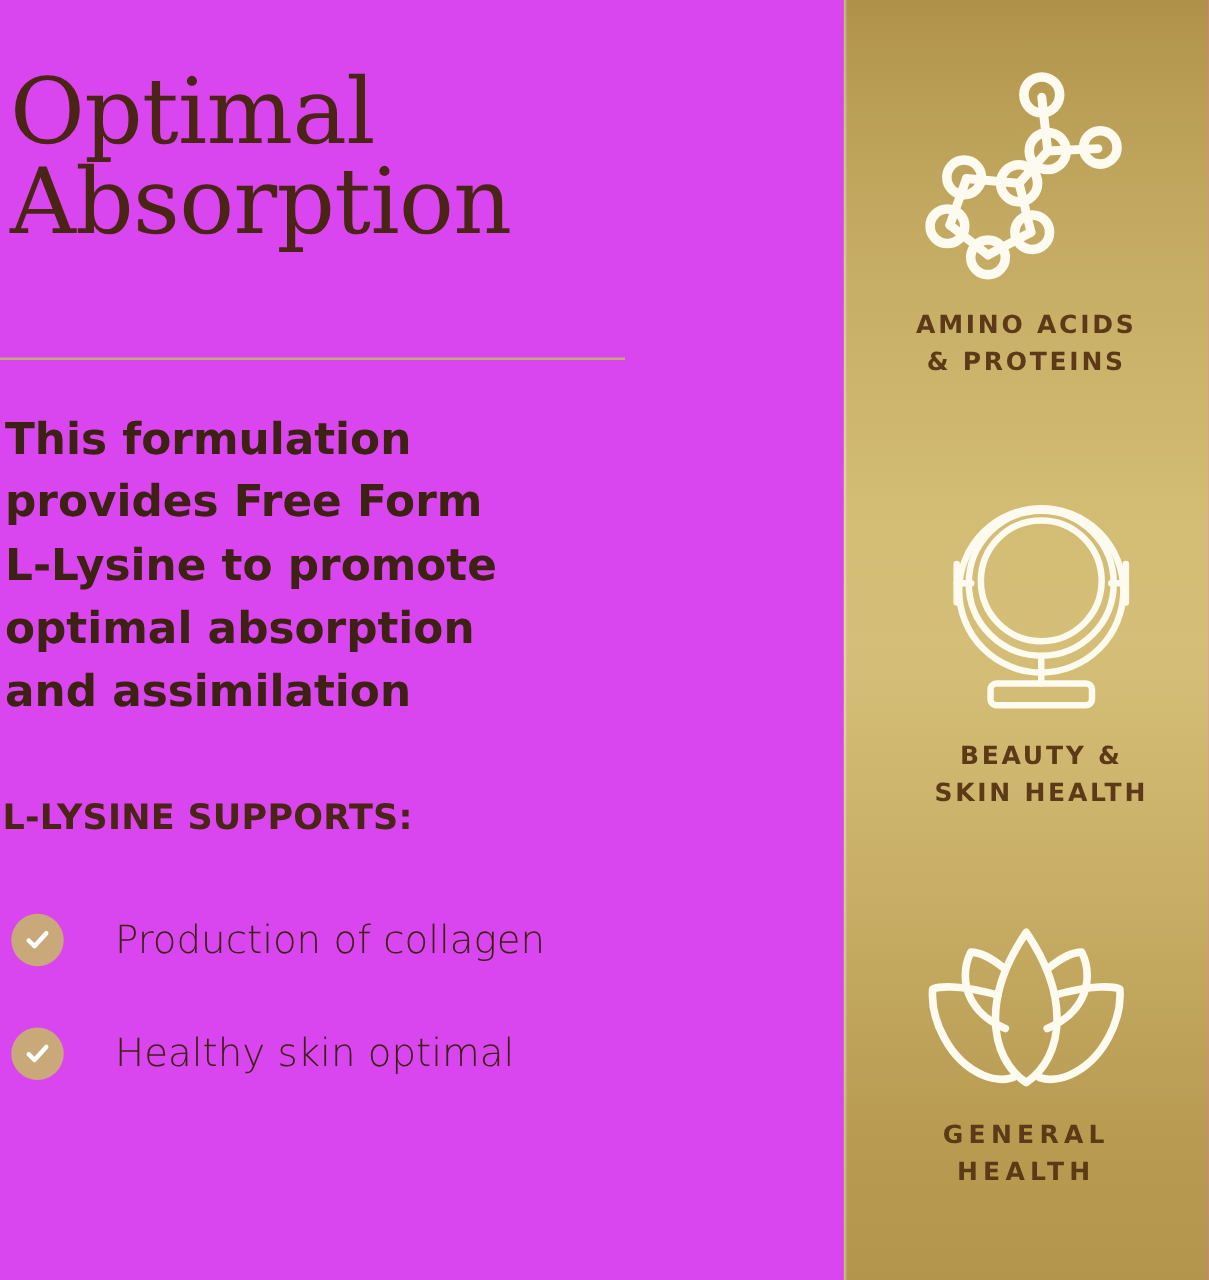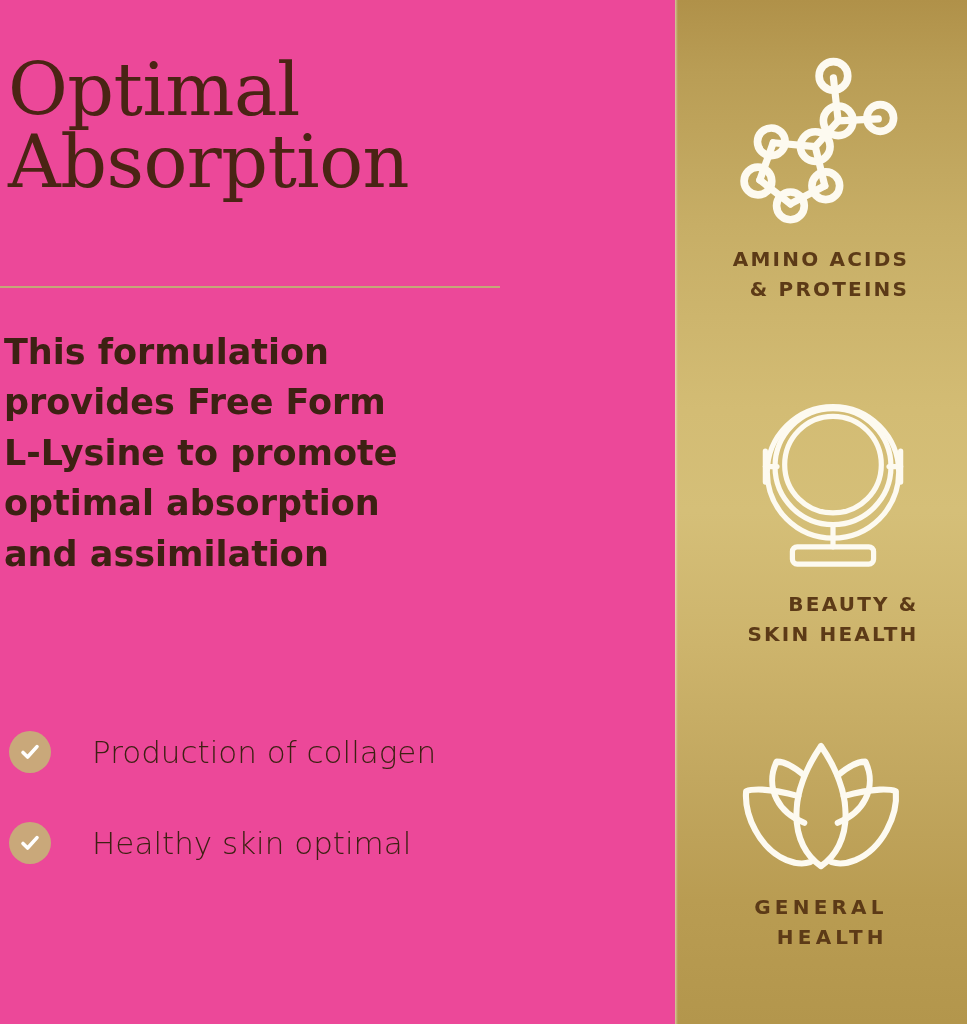--- a/index.html
+++ b/index.html
@@ -10,21 +10,21 @@
   body {
     width: 967px;
     height: 1024px;
     font-family: "DejaVu Sans", sans-serif;
     overflow: hidden;
   }
   .page {
     position: relative;
     width: 967px;
     height: 1024px;
-    background: #ec4899;
+    background: #d946ef;
     display: flex;
   }
 
   
   .left-pane {
     position: relative;
     width: 675px;
     height: 1024px;
     box-sizing: border-box;
     padding: 0;
@@ -147,21 +147,21 @@
     flex-direction: column;
     align-items: center;
   }
   .feature-icon {
     display: flex;
     align-items: center;
     justify-content: center;
   }
   .feature-label {
     margin-top: 20px;
-    text-align: right;
+    text-align: center;
     font-family: "DejaVu Sans", sans-serif;
     font-weight: 700;
     font-size: 20px;
     line-height: 1.52;
     color: #5c3a17;
     letter-spacing: 2.2px;
     white-space: pre-line;
   }
   .feature-label.wide { letter-spacing: 4.2px; }
 
@@ -180,20 +180,21 @@
 Absorption</div>
 
     <div class="divider"></div>
 
     <div class="body-copy">This formulation
 provides Free Form
 L-Lysine to promote
 optimal absorption
 and assimilation</div>
 
+    <div class="supports-title">L-LYSINE SUPPORTS:</div>
 
     <div class="bullet-list">
 
       <div class="bullet-row">
         <span class="bullet-badge">
           <svg width="24" height="24" viewBox="0 0 24 24" aria-hidden="true">
             <path d="M5 12.4 L9.6 17 L19 6.6" fill="none" stroke="#ffffff" stroke-width="3.6" stroke-linecap="round" stroke-linejoin="round"></path>
           </svg>
         </span>
         <span class="bullet-label">Production of collagen</span>

